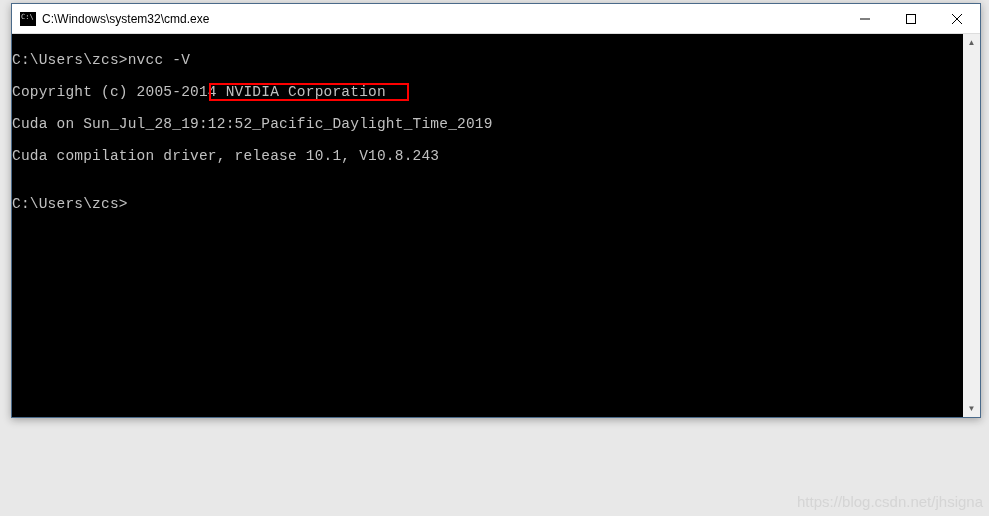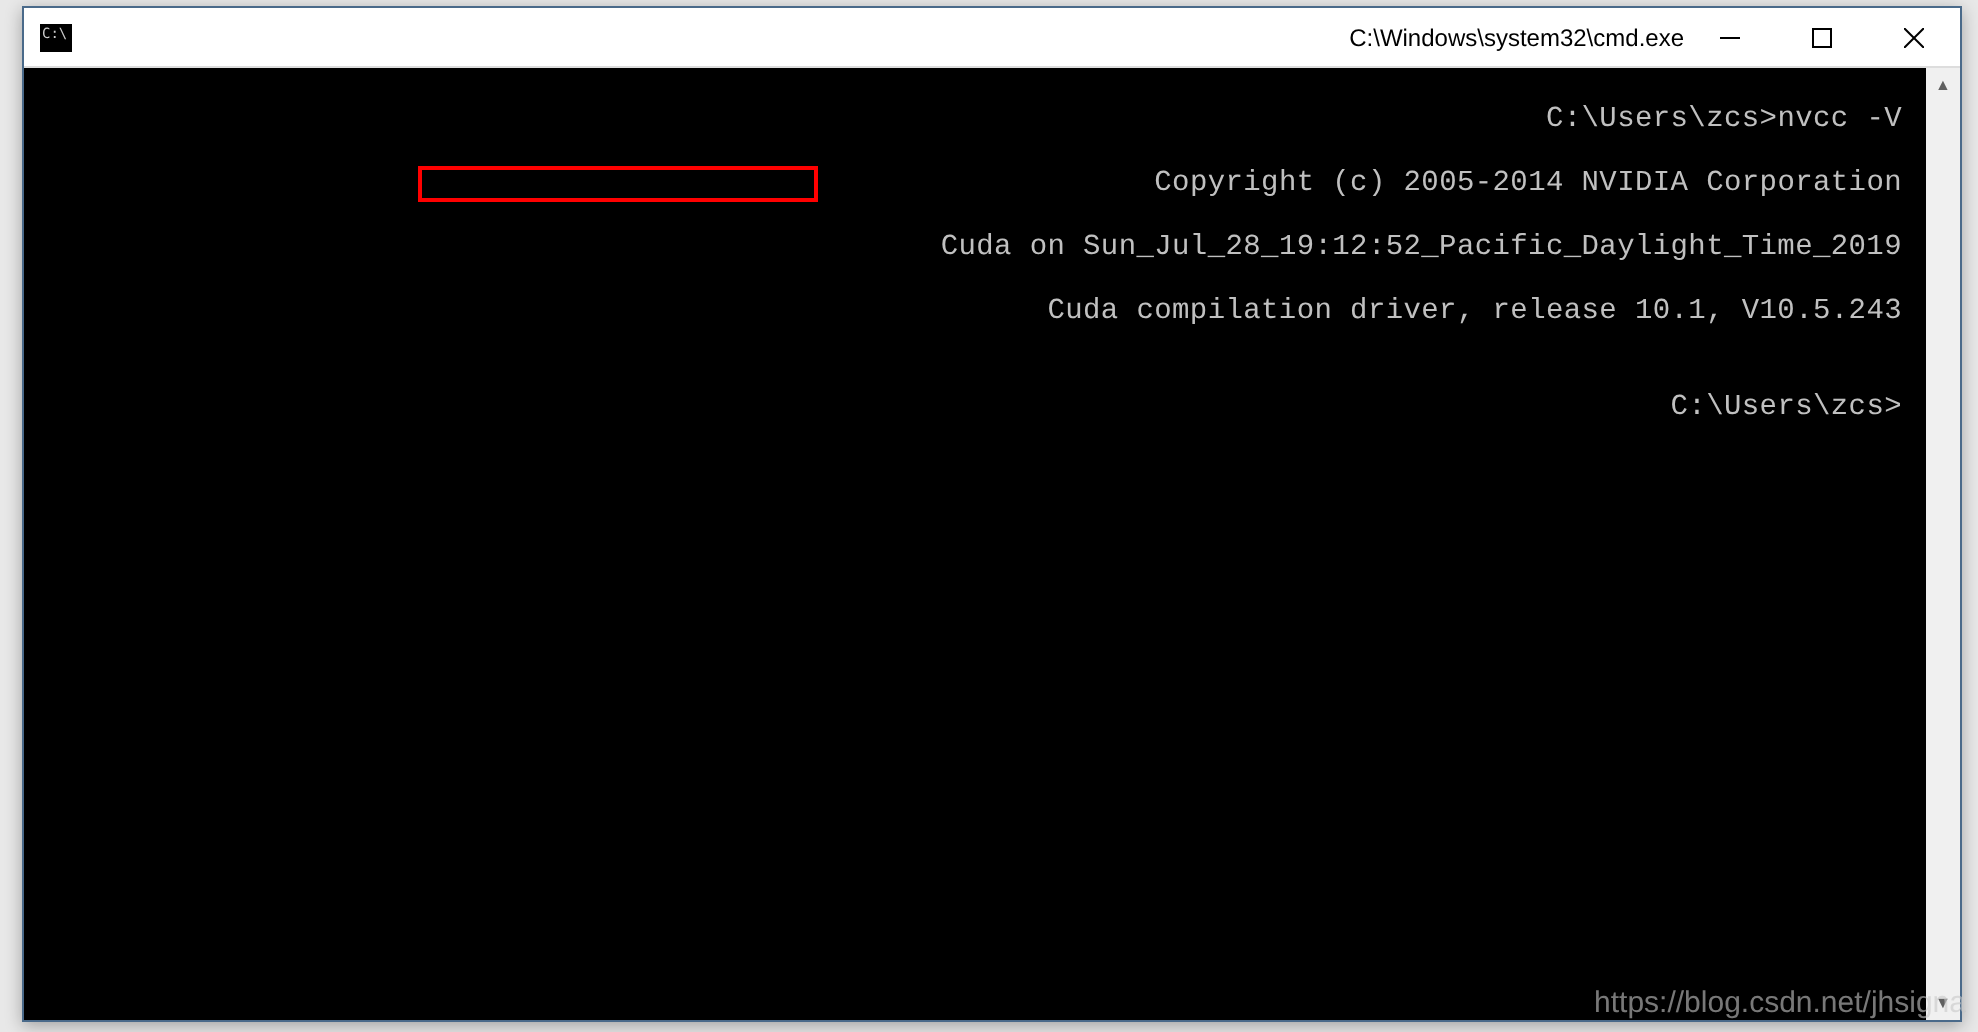--- a/index.html
+++ b/index.html
@@ -13,25 +13,24 @@
       background: #e8e8e8;
       font-family: "Segoe UI", Tahoma, sans-serif;
       position: relative;
       overflow: hidden;
     }
     .window {
       position: absolute;
       left: 11px;
       top: 3px;
       width: 970px;
-      height: 508px;
+      height: 415px;
       background: #1d4ed8;
       border: 1px solid #4a6a8a;
       box-shadow: 0 2px 8px rgba(0,0,0,0.3);
-      text-align: right;
     }
     .titlebar {
       height: 30px;
       background: #fff;
       display: flex;
       align-items: center;
       border-bottom: 1px solid #ddd;
     }
     .titlebar-icon {
       width: 16px;
@@ -76,21 +75,21 @@
     }
     .terminal {
       width: 100%;
       height: calc(100% - 30px);
       background: #000;
       position: relative;
       display: flex;
     }
     .terminal-content {
       flex: 1;
-      padding: 2px 12px;
+      padding: 2px 0;
       font-family: "Consolas", "Courier New", monospace;
       font-size: 14.5px;
       line-height: 16px;
       color: #c0c0c0;
       white-space: pre;
       letter-spacing: 0.2px;
     }
     .scrollbar {
       width: 17px;
       height: 100%;
@@ -156,21 +155,21 @@
             <line x1="10" y1="0" x2="0" y2="10" stroke="#000" stroke-width="1"></line>
           </svg>
       </div>
     </div>
   </div>
   <div class="terminal">
     <div class="terminal-content">
 <span class="line"><span>C:\Users\zcs&gt;</span><span>nvcc -V</span></span>
 <span class="line">Copyright (c) 2005-2014 NVIDIA Corporation</span>
 <span class="line">Cuda on Sun_Jul_28_19:12:52_Pacific_Daylight_Time_2019</span>
-<span class="line"><span>Cuda compilation driver,</span><span> release 10.1, V10.5.243</span></span>
+<span class="line"><span>Cuda compilation driver,</span><span> release 10.1, V10.8.243</span></span>
 <span class="line"></span>
 <span class="line"><span>C:\Users\zcs&gt;</span></span>
     </div>
     <div class="scrollbar">
       <div class="scroll-arrow">▲</div>
       <div class="scroll-track"></div>
       <div class="scroll-arrow">▼</div>
     </div>
     <div class="highlight-box" style="left:197px; top:49px; width:200px; height:18px;"></div>
   </div>

